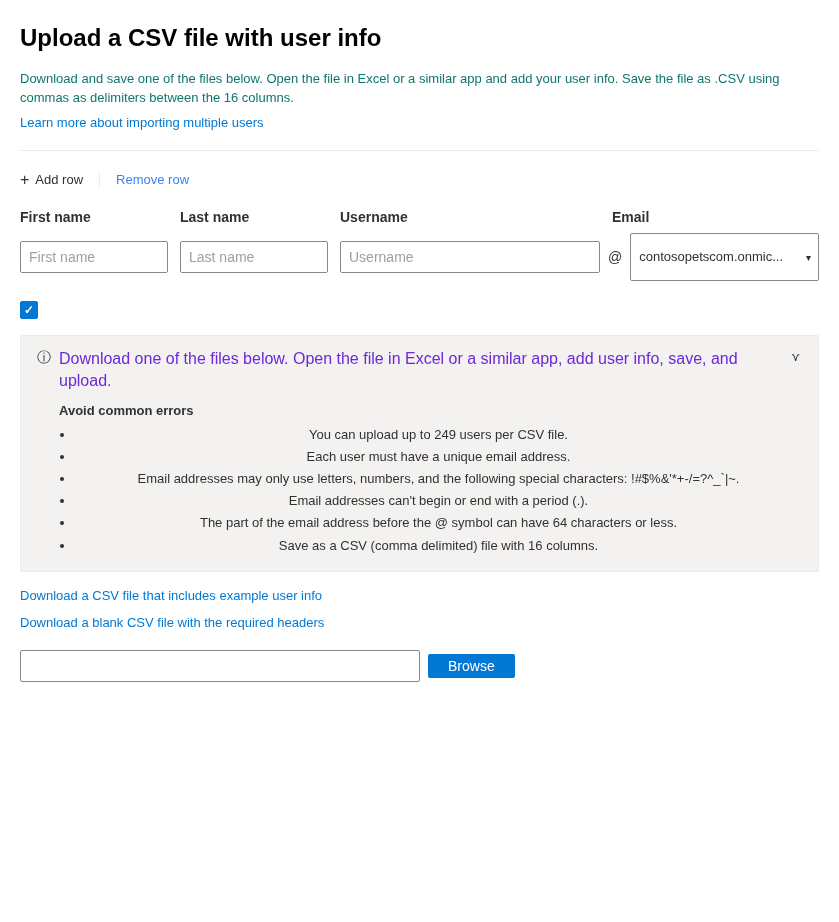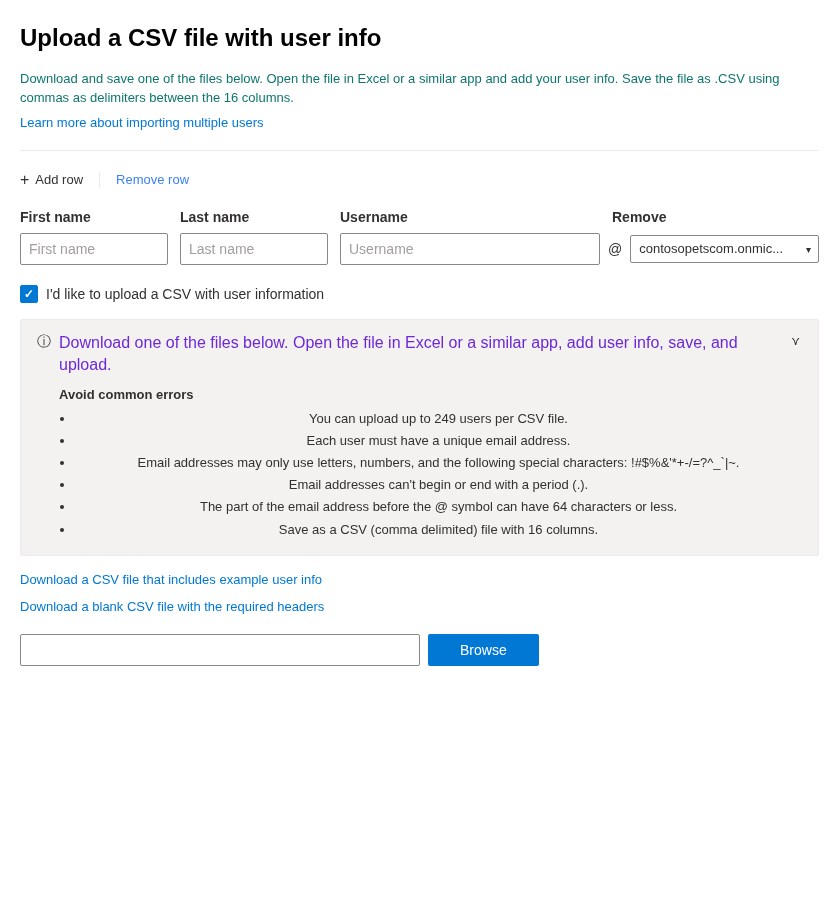--- a/index.html
+++ b/index.html
@@ -156,21 +156,21 @@
       color: #323130;
       width: 100%;
       outline: none;
     }
 
     input[type="text"]::placeholder {
       color: #a19f9d;
     }
 
     .domain-select {
-      height: 28px;
+      height: 48px;
       border: 1px solid #8a8886;
       border-radius: 2px;
       padding: 0 28px 0 8px;
       font-size: 13px;
       font-family: inherit;
       color: #323130;
       width: 100%;
       appearance: none;
       -webkit-appearance: none;
       background: #fff;
@@ -325,22 +325,22 @@
       height: 32px;
       border: 1px solid #8a8886;
       border-radius: 2px;
       padding: 0 8px;
       font-size: 14px;
       font-family: inherit;
       outline: none;
     }
 
     .browse-button {
-      height: 32px;
-      padding: 0 32px;
+      height: 24px;
+      padding: 0 20px;
       background: #0078d4;
       color: #fff;
       border: none;
       border-radius: 2px;
       font-size: 14px;
       font-family: inherit;
       cursor: pointer;
       font-weight: 400;
     }
   </style>
@@ -365,21 +365,21 @@
   <button class="toolbar-btn disabled">
     <span>Remove row</span>
   </button>
 </div>
 
 <div class="form-section">
   <div class="form-row-labels">
     <div class="form-label label-firstname">First name</div>
     <div class="form-label label-lastname">Last name</div>
     <div class="form-label label-username">Username</div>
-    <div class="form-label label-domain">Remove</div>
+    <div class="form-label label-domain">Email</div>
   </div>
   <div class="form-row-inputs">
     <div class="input-firstname">
       <input type="text" placeholder="First name" style="">
     </div>
     <div class="input-lastname">
       <input type="text" placeholder="Last name" style="">
     </div>
     <div class="input-username">
       <input type="text" placeholder="Username" style="">
@@ -391,21 +391,20 @@
       </select>
       <span class="select-chevron">▾</span>
     </div>
   </div>
 </div>
 
 <div class="checkbox-section">
   <div class="checkbox-input">
     <span class="checkbox-checkmark">✓</span>
   </div>
-  <span class="checkbox-label">I'd like to upload a CSV with user information</span>
 </div>
 
 <div class="info-box">
   <div class="info-header">
     <div class="info-header-left">
       <span class="info-icon">ⓘ</span>
       <span class="info-description">Download one of the files below. Open the file in Excel or a similar app, add user info, save, and upload.</span>
     </div>
     <span class="collapse-icon">⋎</span>
   </div>

